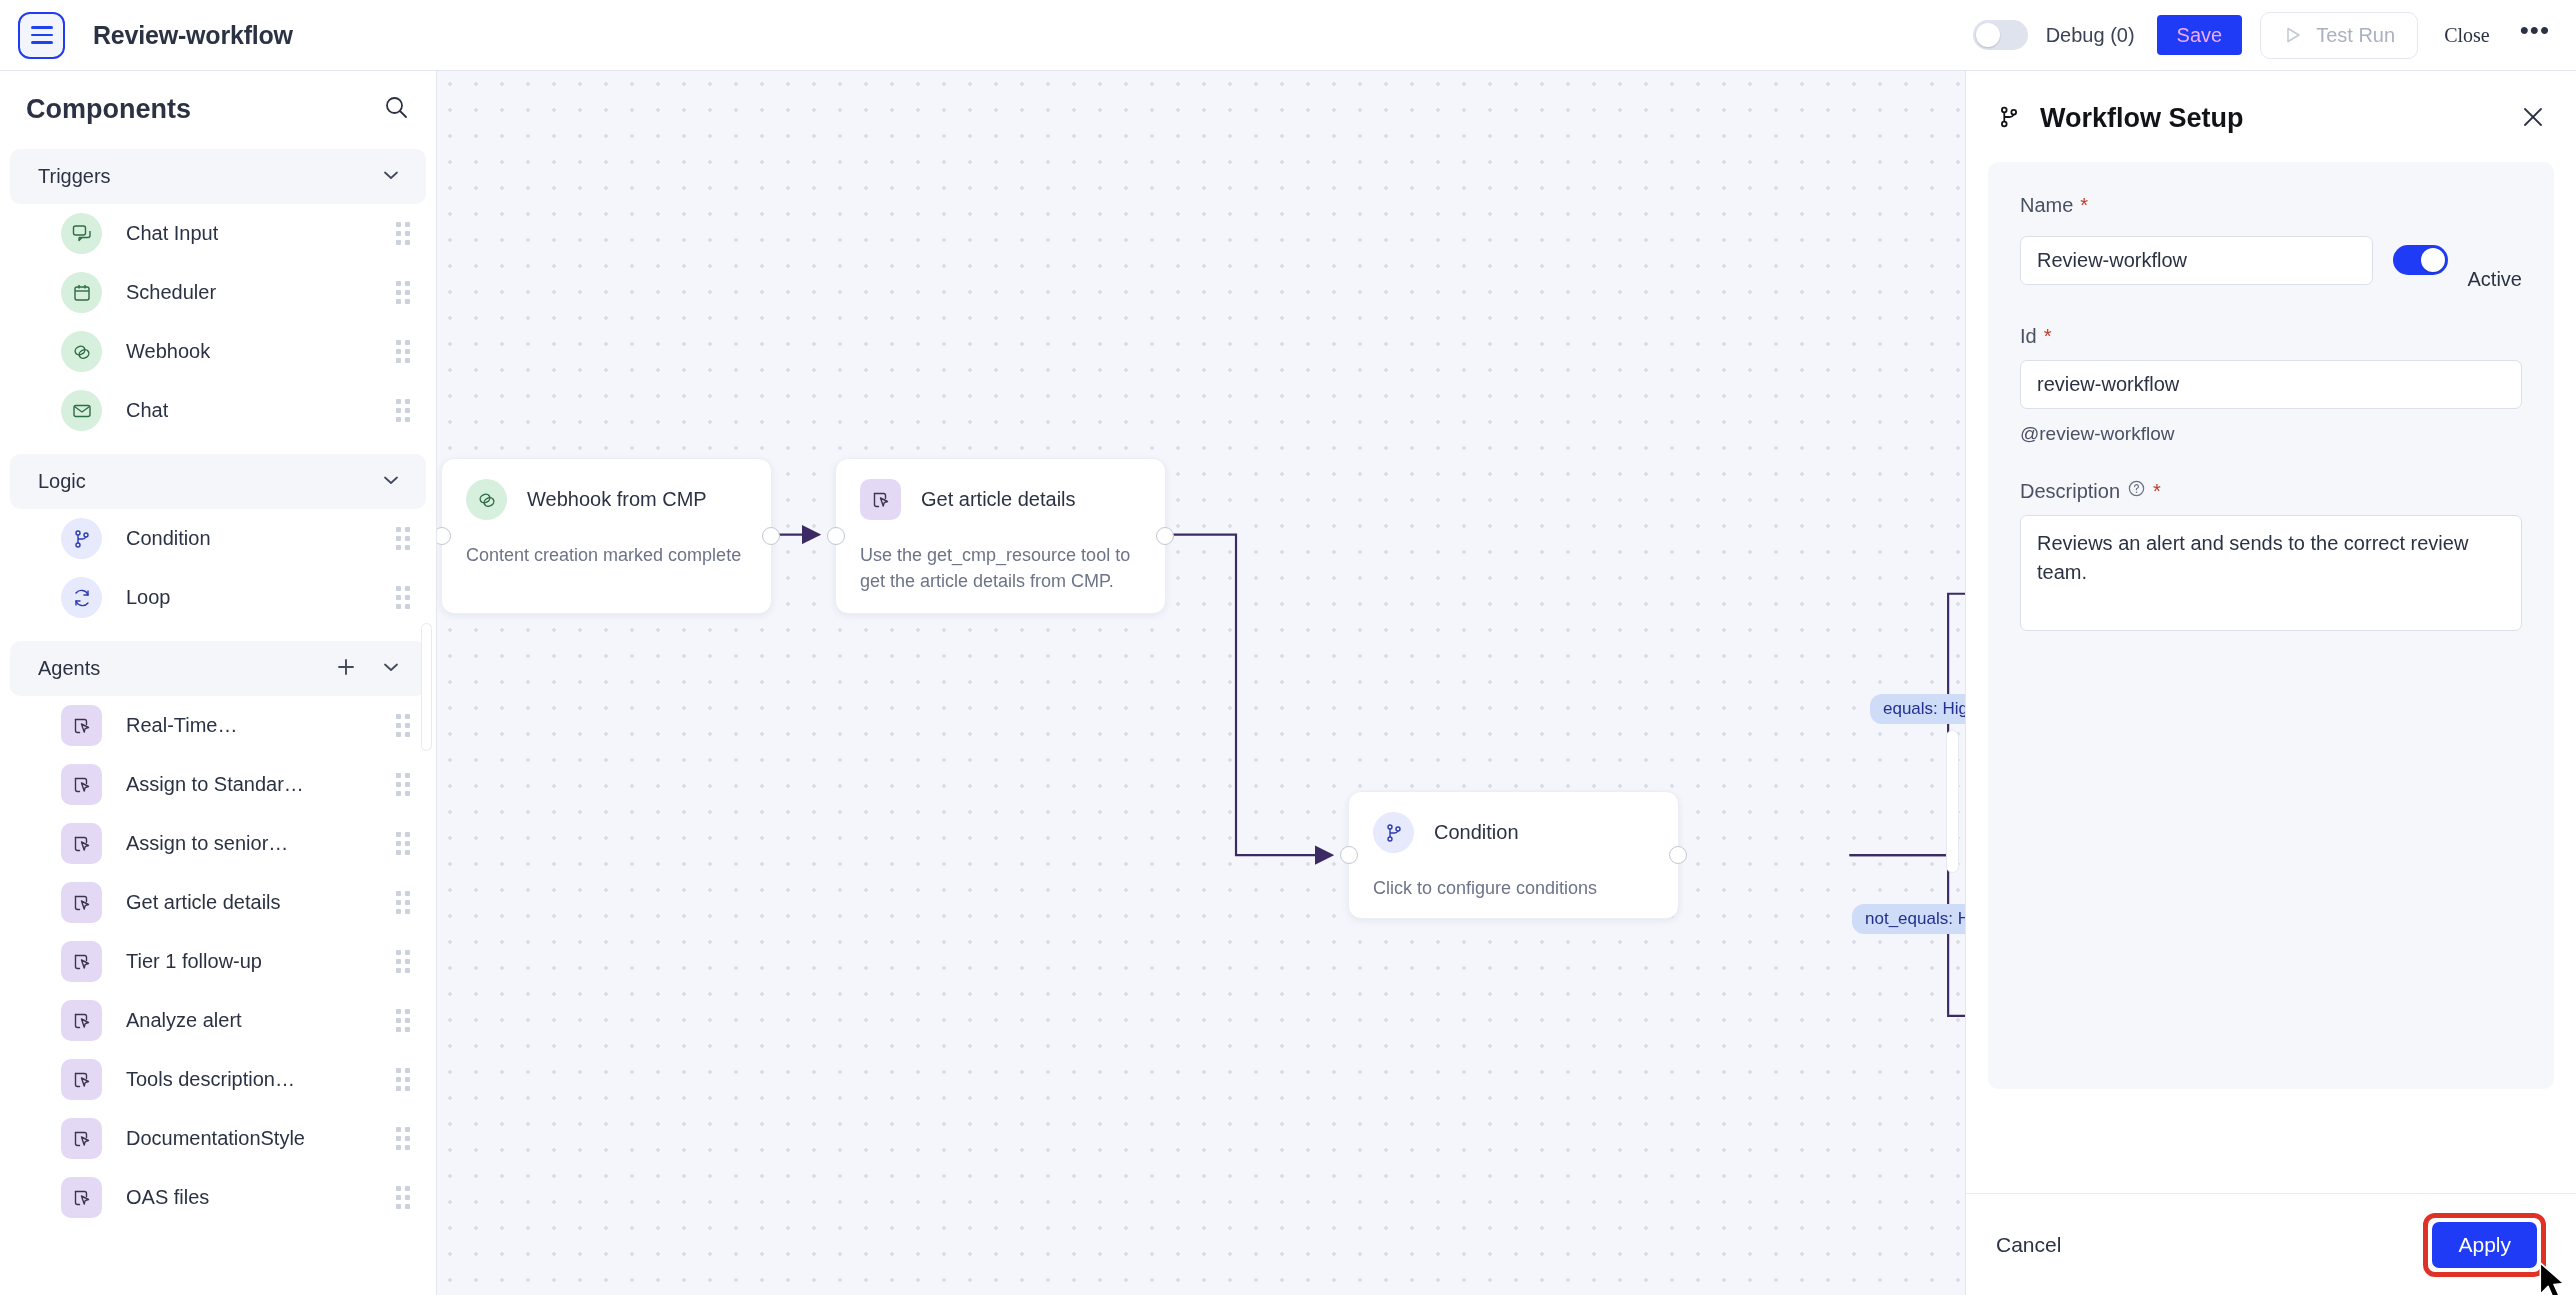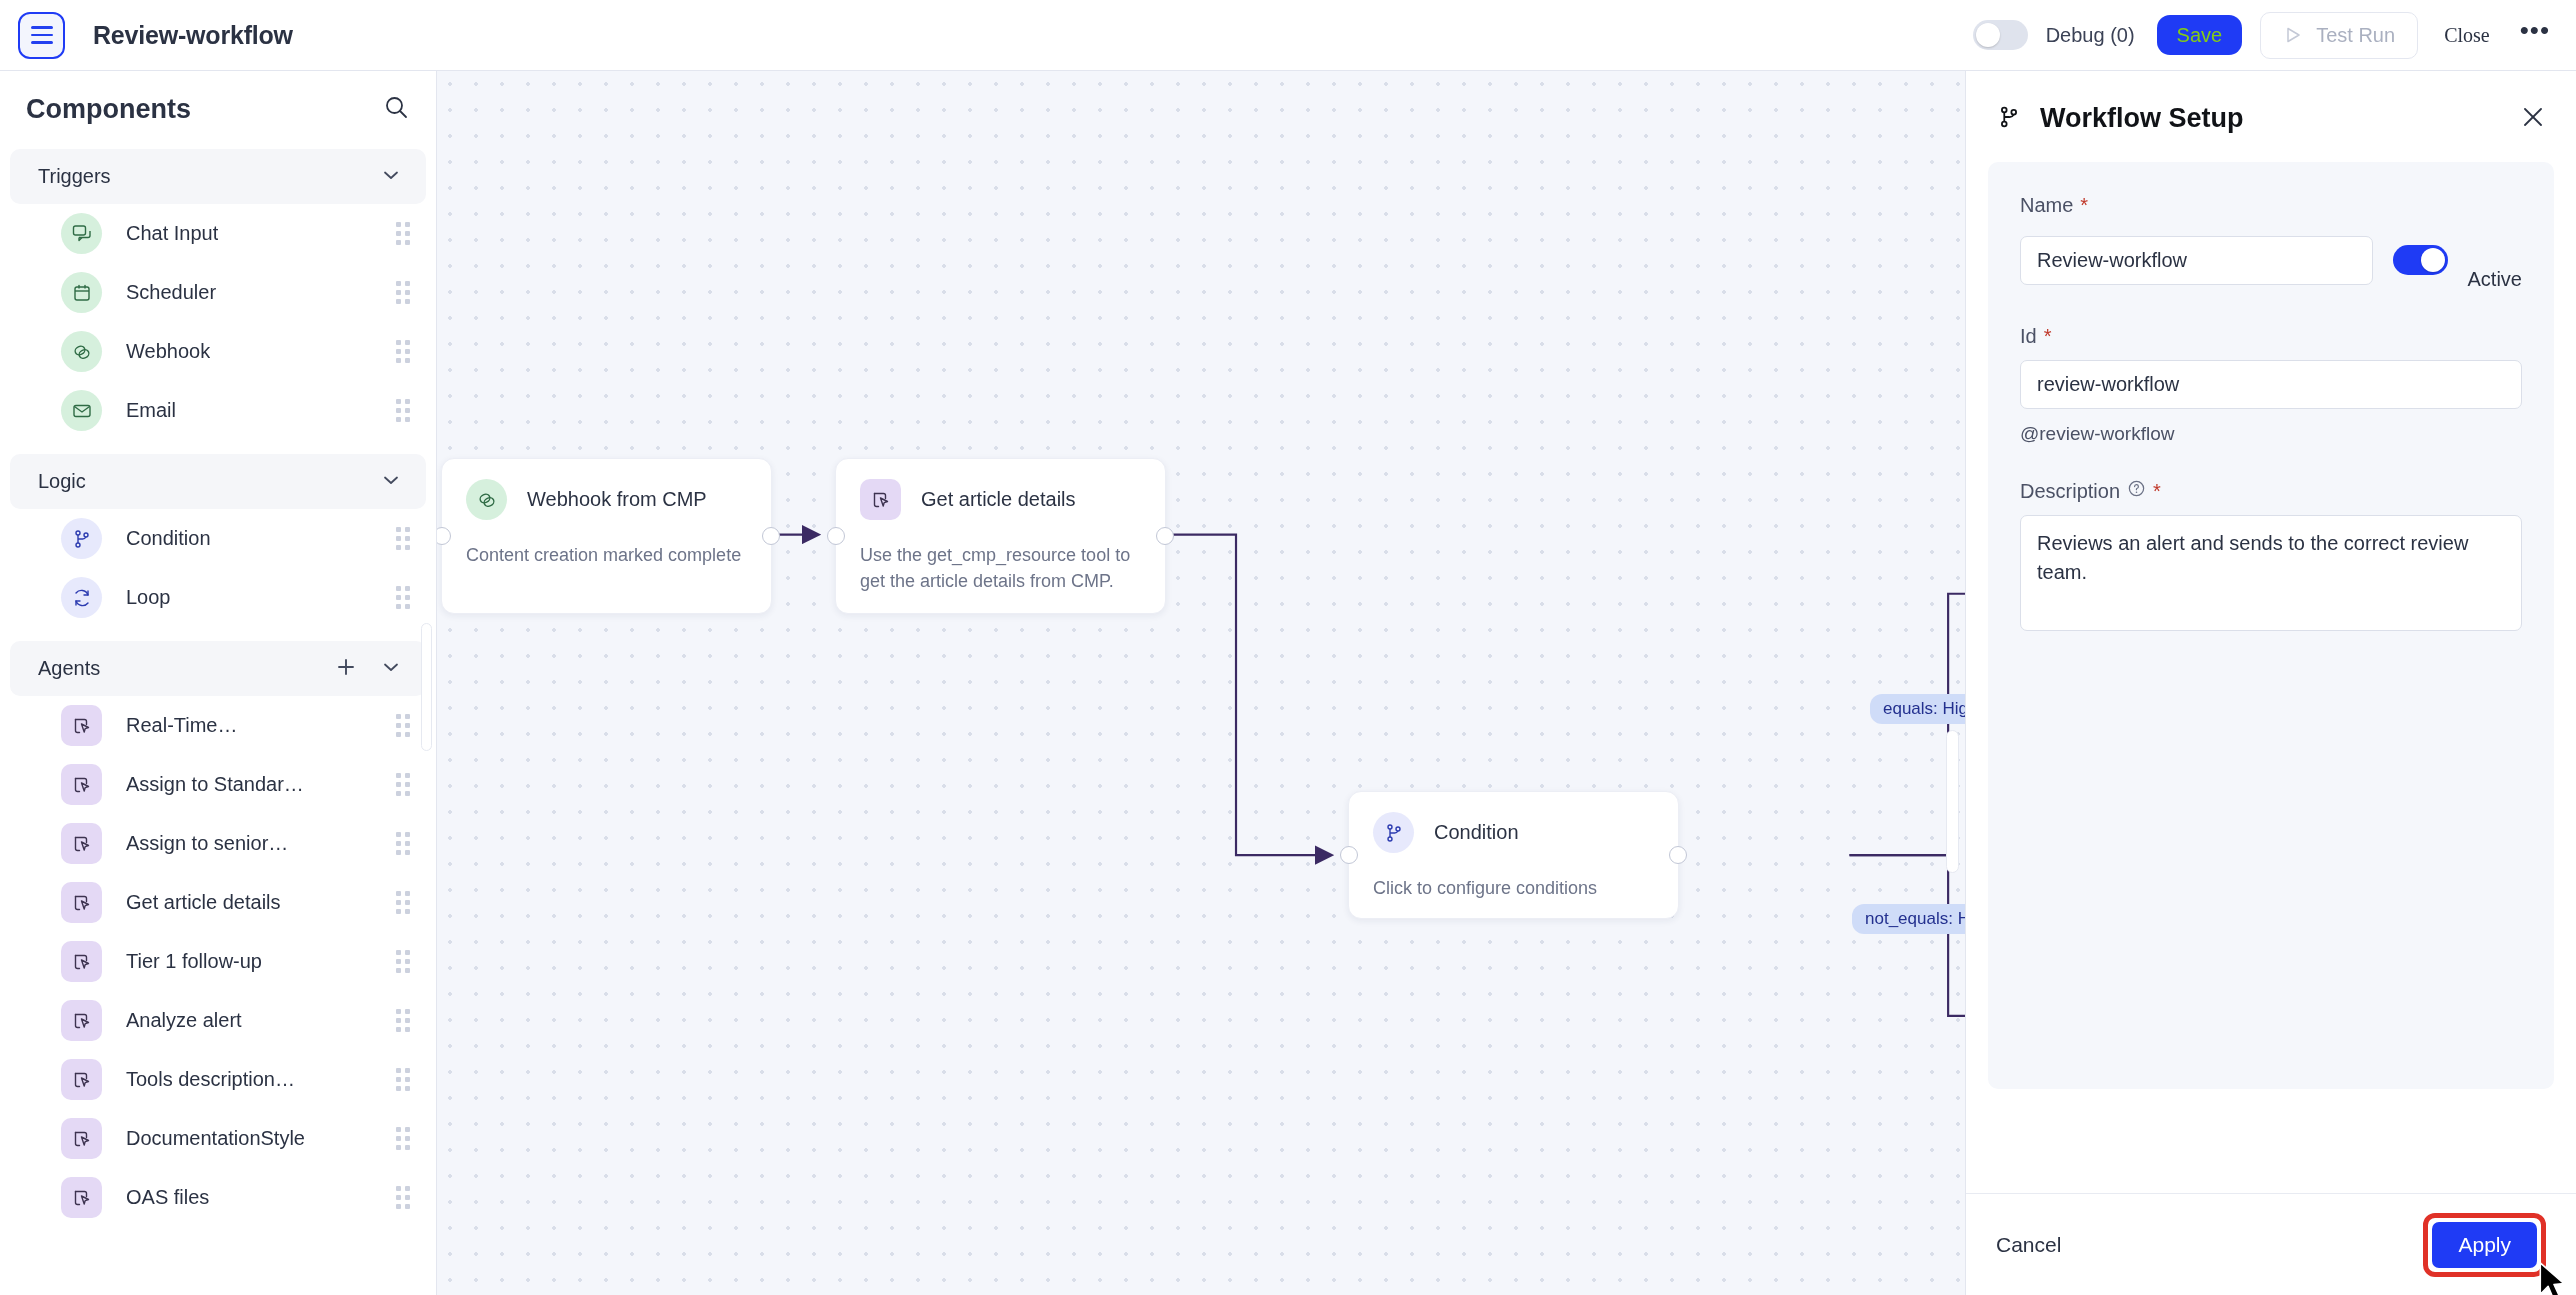--- a/index.html
+++ b/index.html
@@ -38,22 +38,22 @@
     position: relative; cursor: pointer; flex: none;
   }
   .toggle .knob {
     position: absolute; top: 3px; left: 3px; width: 24px; height: 24px;
     border-radius: 50%; background: #fff; box-shadow: 0 1px 2px rgba(0,0,0,.18);
   }
   .toggle.on { background: #1f3bf5; }
   .toggle.on .knob { left: auto; right: 3px; }
   .debug-label { font-size: 20px; color: #3b4256; margin-left: 18px; }
   .btn-save {
-    margin-left: 22px; background: #1f3bf5; color: #84cc16; border: none;
-    font-size: 20px; font-family: inherit; border-radius: 13px;
+    margin-left: 22px; background: #1f3bf5; color: #f0abfc; border: none;
+    font-size: 20px; font-family: inherit; border-radius: 4px;
     padding: 10px 20px; cursor: pointer; line-height: 1;
   }
   .btn-testrun {
     margin-left: 18px; background: #fff; border: 1px solid #e4e7f0;
     color: #aab0c0; font-size: 20px; border-radius: 10px;
     padding: 11px 22px; display: flex; align-items: center; gap: 13px;
     cursor: default;
   }
   .play-ico svg { display: block; }
   .btn-close {
@@ -318,21 +318,21 @@
               <i></i>
             </span>
         </div>
         <div class="comp-item">
           <span class="ci-ico green">
             <svg width="22" height="22" viewBox="0 0 22 22">
                 <rect x="3" y="5.5" width="16" height="11" rx="2" fill="none" stroke="#2f6b45" stroke-width="1.4"></rect>
                 <path d="M3.8 6.8 L11 12 L18.2 6.8" fill="none" stroke="#2f6b45" stroke-width="1.4"></path>
               </svg>
           </span>
-          <span class="ci-label">Email</span>
+          <span class="ci-label">Chat</span>
           <span class="drag-dots">
               <i></i>
               <i></i>
               <i></i>
               <i></i>
               <i></i>
               <i></i>
             </span>
         </div>
 

